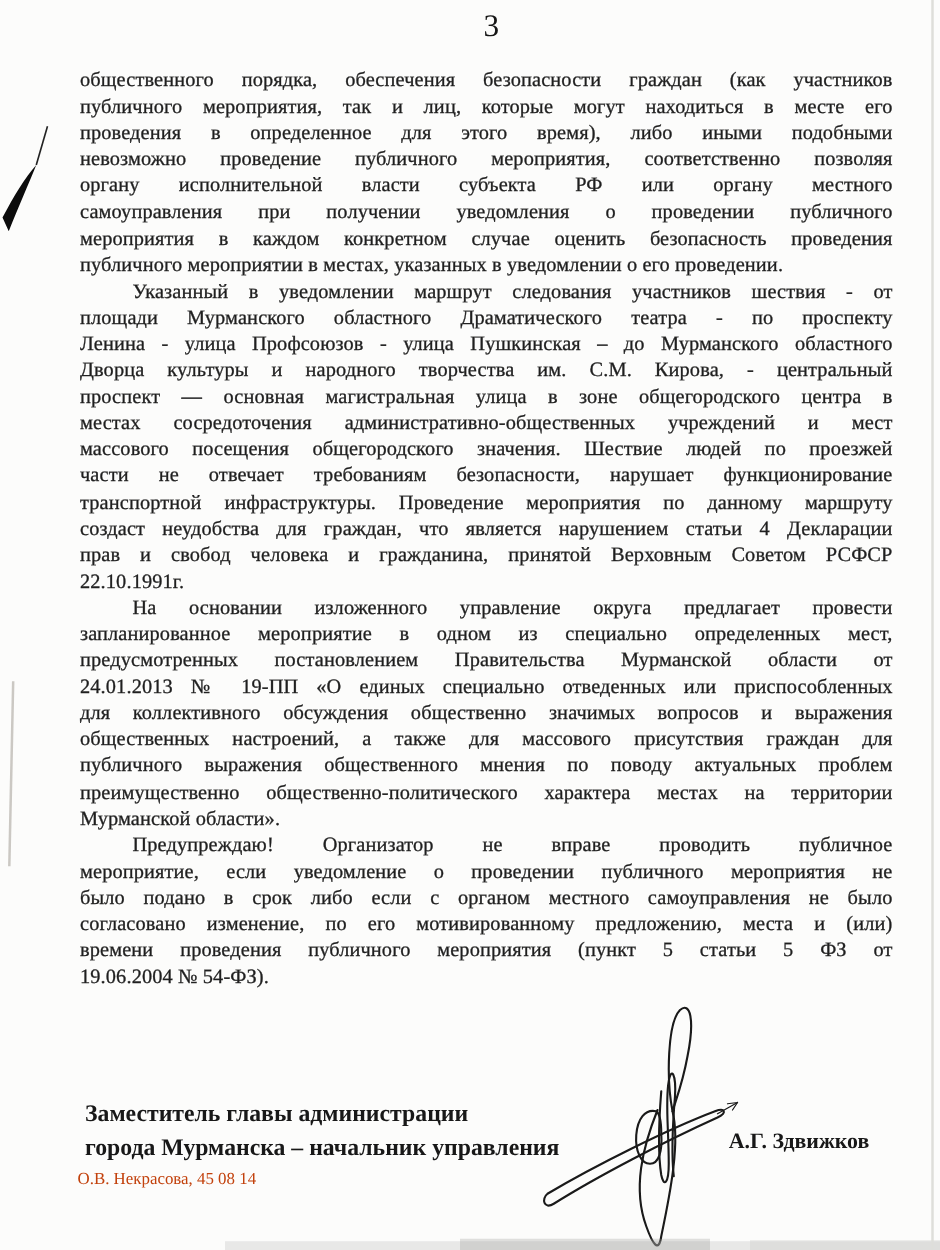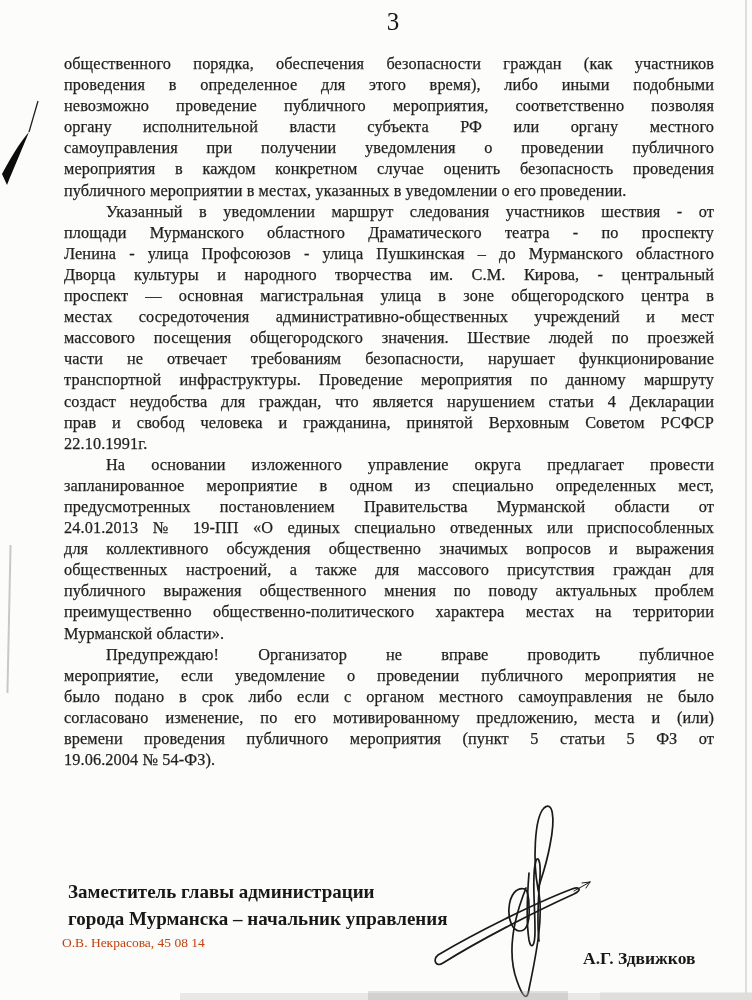--- a/index.html
+++ b/index.html
@@ -22,21 +22,21 @@
     letter-spacing:0.1px;
   }
   .line{text-align:justify;text-align-last:justify;white-space:normal;}
   .line.last{text-align:right;text-align-last:left;}
   .line.indent{text-indent:42px;}
   .sig-titles{
     position:absolute;top:879px;left:68px;width:400px;
     font-size:19px;font-weight:700;line-height:26.5px;color:#181818;
   }
   .signer{
-    position:absolute;top:948px;left:583px;
+    position:absolute;top:902px;left:583px;
     font-size:17.5px;font-weight:700;color:#181818;white-space:nowrap;
   }
   .footer-note{
     position:absolute;top:935px;left:62px;
     font-size:13.5px;color:#c2410c;
   }
   .sig-svg{position:absolute;top:793px;left:430px;}
   .wedge-svg{position:absolute;top:95px;left:0;}
   .band-svg{position:absolute;top:985px;left:0;}
   .edge-line-right{
@@ -50,20 +50,21 @@
 </style>
 </head>
 <body>
 
 <div class="page">
 
   <div class="page-number">3</div>
 
   <div class="doc-body">
       <div class="line">общественного порядка, обеспечения безопасности граждан (как участников</div>
+      <div class="line">публичного мероприятия, так и лиц, которые могут находиться в месте его</div>
       <div class="line">проведения в определенное для этого время), либо иными подобными</div>
       <div class="line">невозможно проведение публичного мероприятия, соответственно позволяя</div>
       <div class="line">органу исполнительной власти субъекта РФ или органу местного</div>
       <div class="line">самоуправления при получении уведомления о проведении публичного</div>
       <div class="line">мероприятия в каждом конкретном случае оценить безопасность проведения</div>
       <div class="line last">публичного мероприятии в местах, указанных в уведомлении о его проведении.</div>
       <div class="line indent">Указанный в уведомлении маршрут следования участников шествия - от</div>
       <div class="line">площади Мурманского областного Драматического театра - по проспекту</div>
       <div class="line">Ленина - улица Профсоюзов - улица Пушкинская – до Мурманского областного</div>
       <div class="line">Дворца культуры и народного творчества им. С.М. Кирова, - центральный</div>

